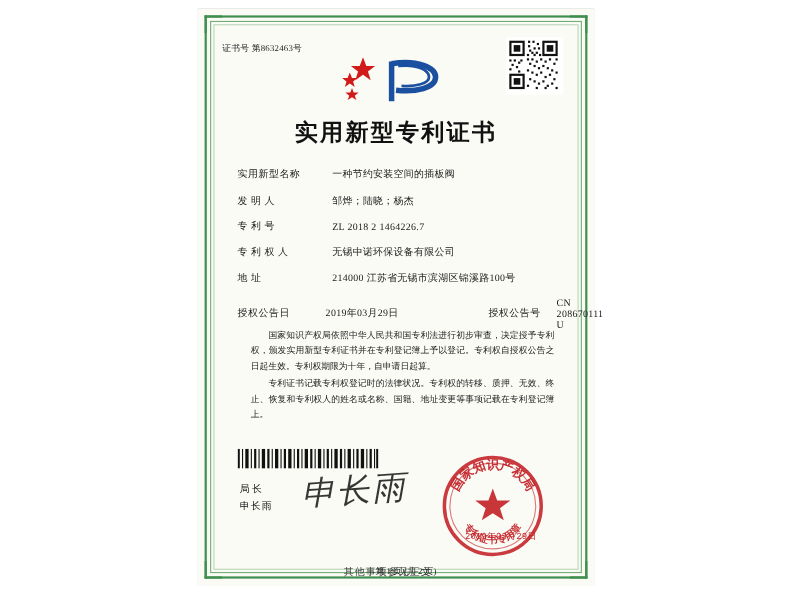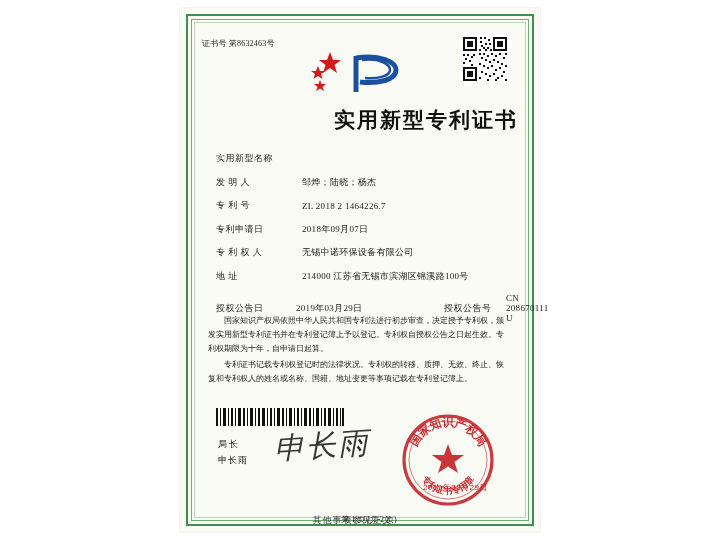--- a/index.html
+++ b/index.html
@@ -101,21 +101,21 @@
     transform: translateX(-50%);
     width: 100px;
     height: 52px;
   }
 
   .title {
     position: absolute;
     left: 0;
     right: 0;
     top: 76px;
-    text-align: right;
+    text-align: center;
     font-size: 21px;
     font-weight: bold;
     letter-spacing: 2px;
     color: #111;
     font-family: "Liberation Serif", serif;
   }
 
   .fields {
     position: absolute;
     left: 14px;
@@ -139,29 +139,28 @@
   .field-value {
     flex: 1;
     letter-spacing: 0.3px;
   }
   .field-row.dual .field-label { width: 80px; flex: 0 0 80px; }
   .field-row.dual .field-value.first { flex: 0 0 108px; }
   .field-row.dual .field-label.second { width: 62px; flex: 0 0 62px; letter-spacing: 0.5px; margin-left: 40px;}
 
   .body-text {
     position: absolute;
-    left: 6px;
+    left: 26px;
     right: 14px;
     top: 268px;
     font-size: 8px;
     line-height: 14px;
     color: #1a1a1a;
     text-align: justify;
     text-indent: 16px;
-    margin-top: 16px;
   }
   .body-text p { margin: 0 0 2px 0; }
 
   
   .barcode {
     position: absolute;
     left: 14px;
     top: 378px;
     width: 128px;
     height: 18px;
@@ -342,36 +341,33 @@
           <path d="M52 14 C70 12, 80 18, 80 24 C80 30, 68 33, 55 32" fill="none" stroke="#1b4fa0" stroke-width="2.5"></path>
         </svg>
       </div>
 
       <div class="title">实用新型专利证书</div>
 
       <div class="fields">
 
         <div class="field-row">
           <span class="field-label tight">实用新型名称</span>
+          <span class="field-value">一种节约安装空间的插板阀</span>
         </div>
 
         <div class="field-row">
           <span class="field-label tight">发  明  人</span>
           <span class="field-value">邹烨；陆晓；杨杰</span>
         </div>
 
         <div class="field-row">
           <span class="field-label tight">专  利  号</span>
           <span class="field-value">ZL 2018 2 1464226.7</span>
         </div>
 
-        <div class="field-row">
-          <span class="field-label tight">专利申请日</span>
-          <span class="field-value">2018年09月07日</span>
-        </div>
 
         <div class="field-row">
           <span class="field-label tight">专 利 权 人</span>
           <span class="field-value">无锡中诺环保设备有限公司</span>
         </div>
 
         <div class="field-row">
           <span class="field-label tight">地        址</span>
           <span class="field-value">214000 江苏省无锡市滨湖区锦溪路100号</span>
         </div>

